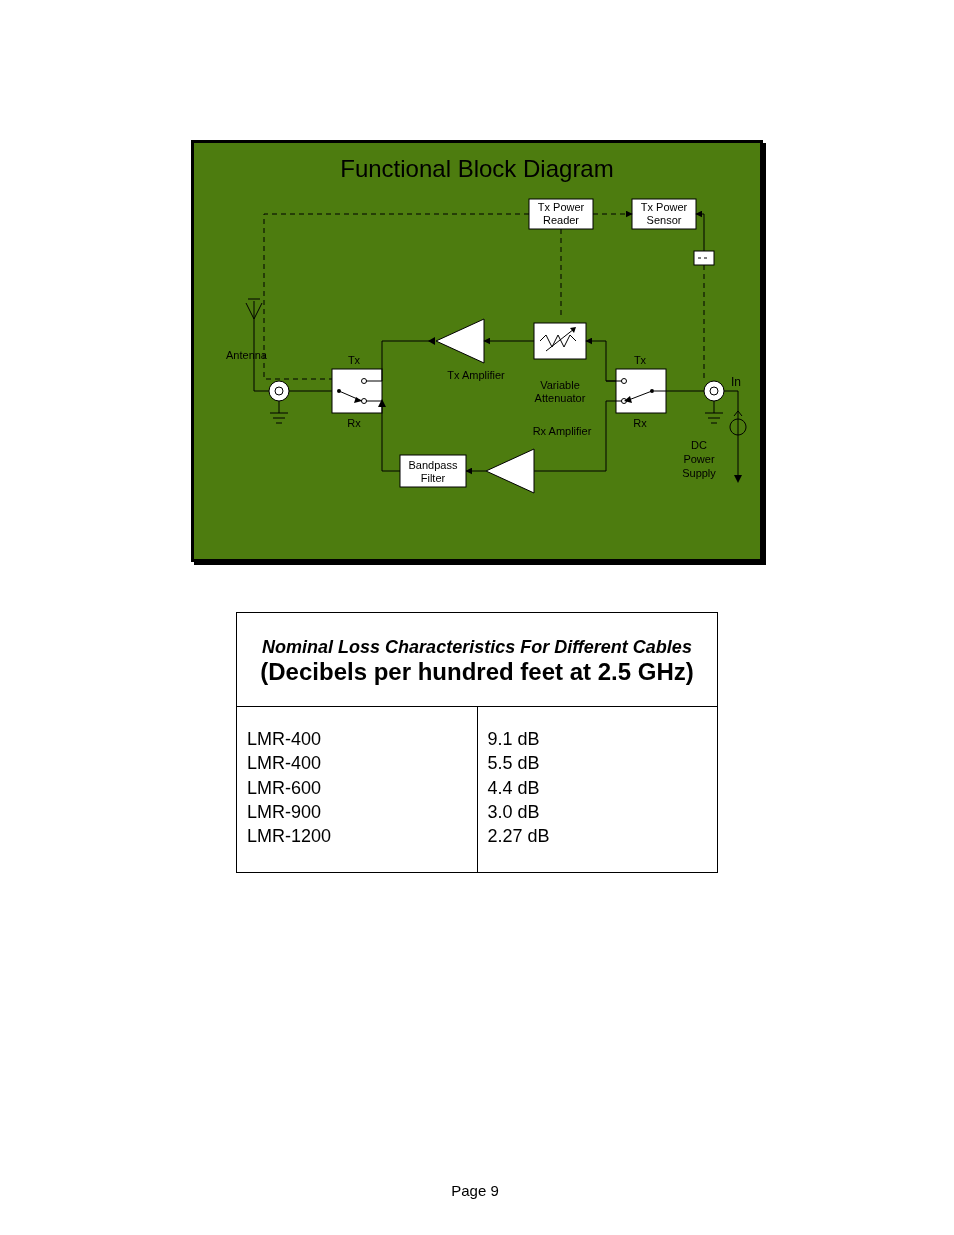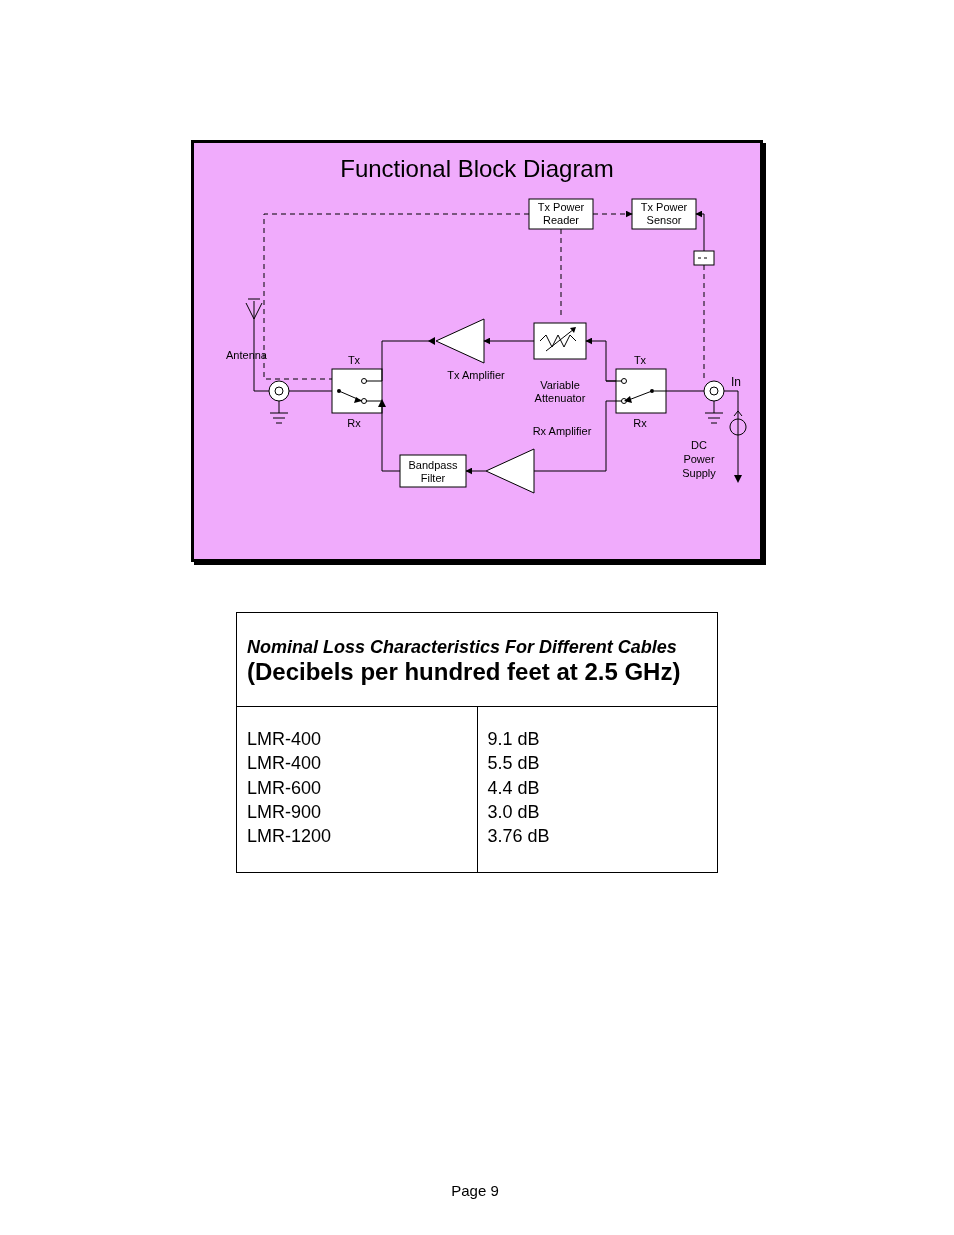--- a/index.html
+++ b/index.html
@@ -14,41 +14,41 @@
     height: 1235px;
     position: relative;
     box-sizing: border-box;
     padding-top: 140px;
   }
   .diagram-box {
     width: 572px;
     margin: 0 auto 50px auto;
     border: 3px solid #000;
     box-shadow: 3px 3px 0 #000;
-    background: #f0abfc;
+    background: #4d7c0f;
     padding: 12px 10px 18px 10px;
     box-sizing: border-box;
   }
   .diagram-title {
     font-size: 24px;
     text-align: center;
     margin-bottom: 8px;
   }
   .diagram-svg {
     display: block;
     margin: 0 auto;
   }
   .table-box {
     width: 480px;
     margin: 0 auto;
     border: 1.5px solid #000;
     font-family: Arial, Helvetica, sans-serif;
   }
   .table-header {
-    text-align: left;
+    text-align: center;
     padding: 24px 10px 20px 10px;
     border-bottom: 1.5px solid #000;
   }
   .table-header .line1 {
     font-style: italic;
     font-weight: bold;
     font-size: 18px;
   }
   .table-header .line2 {
     font-weight: bold;
@@ -245,19 +245,19 @@
         <div>LMR-400</div>
         <div>LMR-600</div>
         <div>LMR-900</div>
         <div>LMR-1200</div>
       </div>
       <div class="table-col">
         <div>9.1 dB</div>
         <div>5.5 dB</div>
         <div>4.4 dB</div>
         <div>3.0   dB</div>
-        <div>3.76 dB</div>
+        <div>2.27 dB</div>
       </div>
     </div>
   </div>
 
   <div class="page-number">Page 9</div>
 </div>
 
 </body></html>

